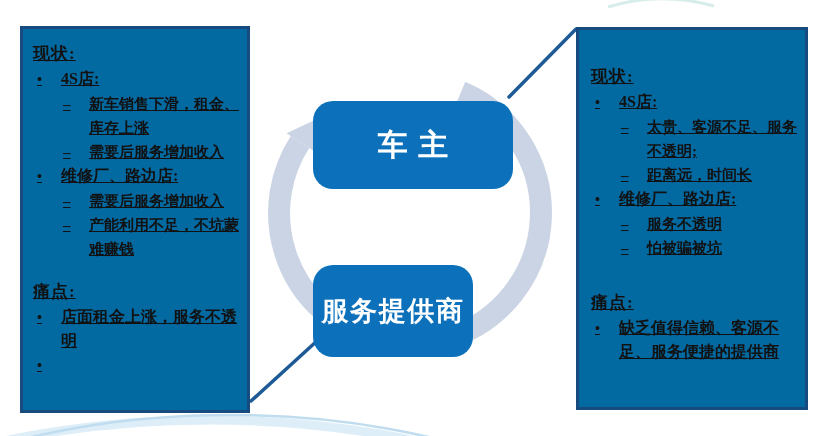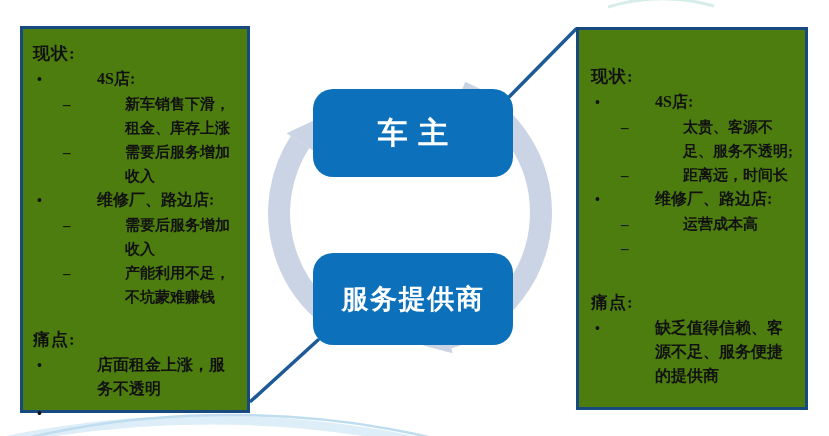--- a/index.html
+++ b/index.html
@@ -14,43 +14,43 @@
     --text-c:#111111;
   }
   html,body{margin:0;padding:0;background:#ffffff;}
   .canvas{
     position:relative;width:829px;height:436px;background:#ffffff;overflow:hidden;
     font-family:"Liberation Serif","DejaVu Serif",serif;color:var(--text-c);
   }
   .layer{position:absolute;left:0;top:0;}
   
   .panel{
-    position:absolute;background:#4d7c0f;border:3px solid var(--border-c);
-    box-sizing:border-box;z-index:3;
+    position:absolute;background:#0369a1;border:3px solid var(--border-c);
+    box-sizing:border-box;z-index:3;text-decoration:underline;
   }
   .panel.left{left:20px;top:26px;width:230px;height:387px;padding:12px 8px 0 10px;}
   .panel.right{left:576px;top:27px;width:232px;height:383px;padding:34px 8px 0 12px;}
   .heading{font-size:17px;font-weight:bold;line-height:26px;letter-spacing:1px;}
   .heading.gap-left{margin-top:18px;}
   .heading.gap-right{margin-top:30px;}
   .row{display:flex;align-items:flex-start;line-height:24px;}
   .row .m{flex:none;width:24px;padding-left:4px;font-size:15px;}
-  .row .t{flex:1;margin-left:36px;}
+  .row .t{flex:1;}
   .row.l1{font-size:16px;font-weight:bold;}
   .row.l1 .m{font-size:14px;padding-top:1px;}
   .row.l2{font-size:15px;padding-left:26px;font-weight:bold;}
   .row.l2 .m{width:26px;}
   
   .cbox{
     position:absolute;background:var(--box-fill);border-radius:20px;z-index:2;
     display:flex;align-items:center;justify-content:center;
-    color:var(--box-text);font-weight:bold;text-align:center;
+    color:var(--box-text);font-weight:bold;text-align:center;margin-top:12px;
   }
   .cbox.top{left:313px;top:89px;width:200px;height:88px;font-size:30px;letter-spacing:0.35em;text-indent:0.35em;}
-  .cbox.bottom{left:313px;top:253px;width:200px;height:92px;font-size:27px;letter-spacing:0.06em;}
+  .cbox.bottom{left:313px;top:253px;width:160px;height:92px;font-size:27px;letter-spacing:0.06em;}
   
   svg{display:block;}
   .ring{stroke:var(--ring-c);fill:none;stroke-width:22;}
   .ringhead{fill:var(--ring-c);stroke:none;}
   .connector{stroke:var(--line-c);stroke-width:3.5;stroke-linecap:round;}
   .wm-line{stroke:var(--wm-line);fill:none;stroke-width:2.5;}
   .wm-band{stroke:var(--wm-band);fill:none;stroke-width:9;}
   .wm-wisp{stroke:var(--wm-wisp);fill:none;stroke-width:3;}
 </style>
 </head>
@@ -132,24 +132,25 @@
         <div class="row l2">
           <span class="m">–</span>
           <span class="t">距离远，时间长</span>
         </div>
         <div class="row l1">
           <span class="m">•</span>
           <span class="t">维修厂、路边店:</span>
         </div>
         <div class="row l2">
           <span class="m">–</span>
-          <span class="t">运营成本高</span>
+          <span class="t">服务不透明</span>
         </div>
         <div class="row l2">
           <span class="m">–</span>
+          <span class="t">怕被骗被坑</span>
         </div>
         <div class="heading gap-right">痛点:</div>
         <div class="row l1">
           <span class="m">•</span>
           <span class="t">缺乏值得信赖、客源不足、服务便捷的提供商</span>
         </div>
       </div>
   </div>
 
 </div>

